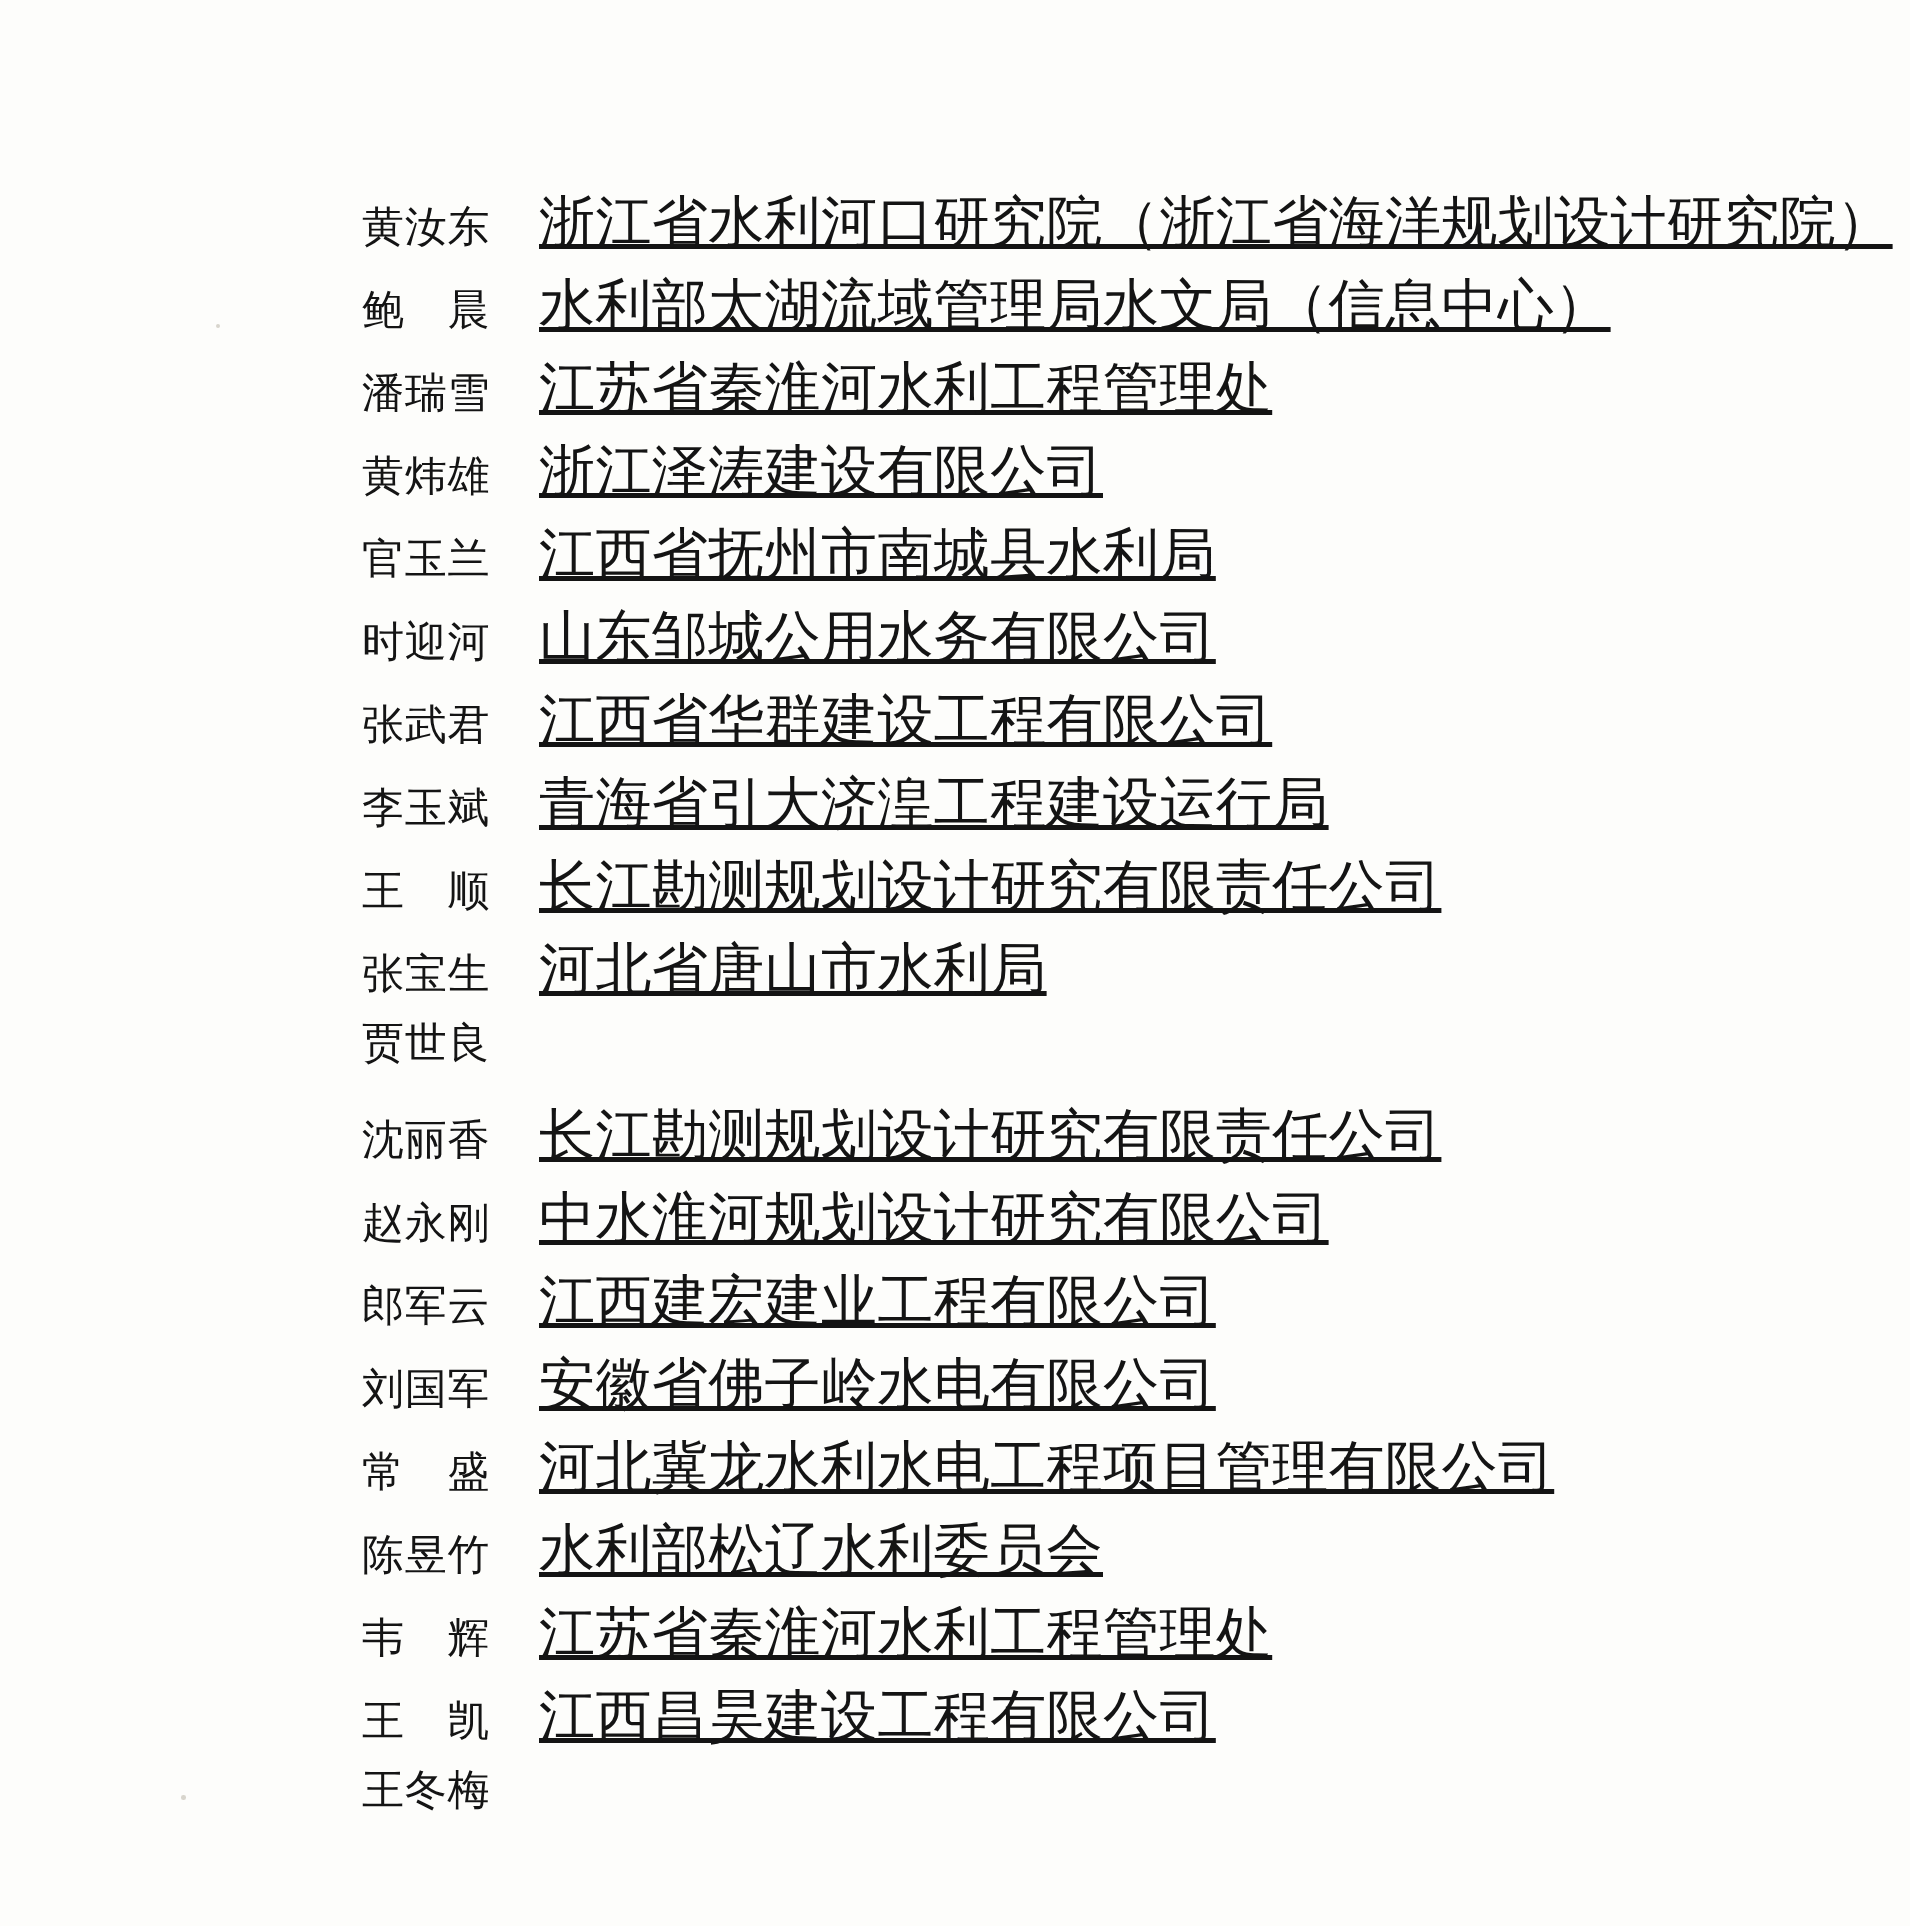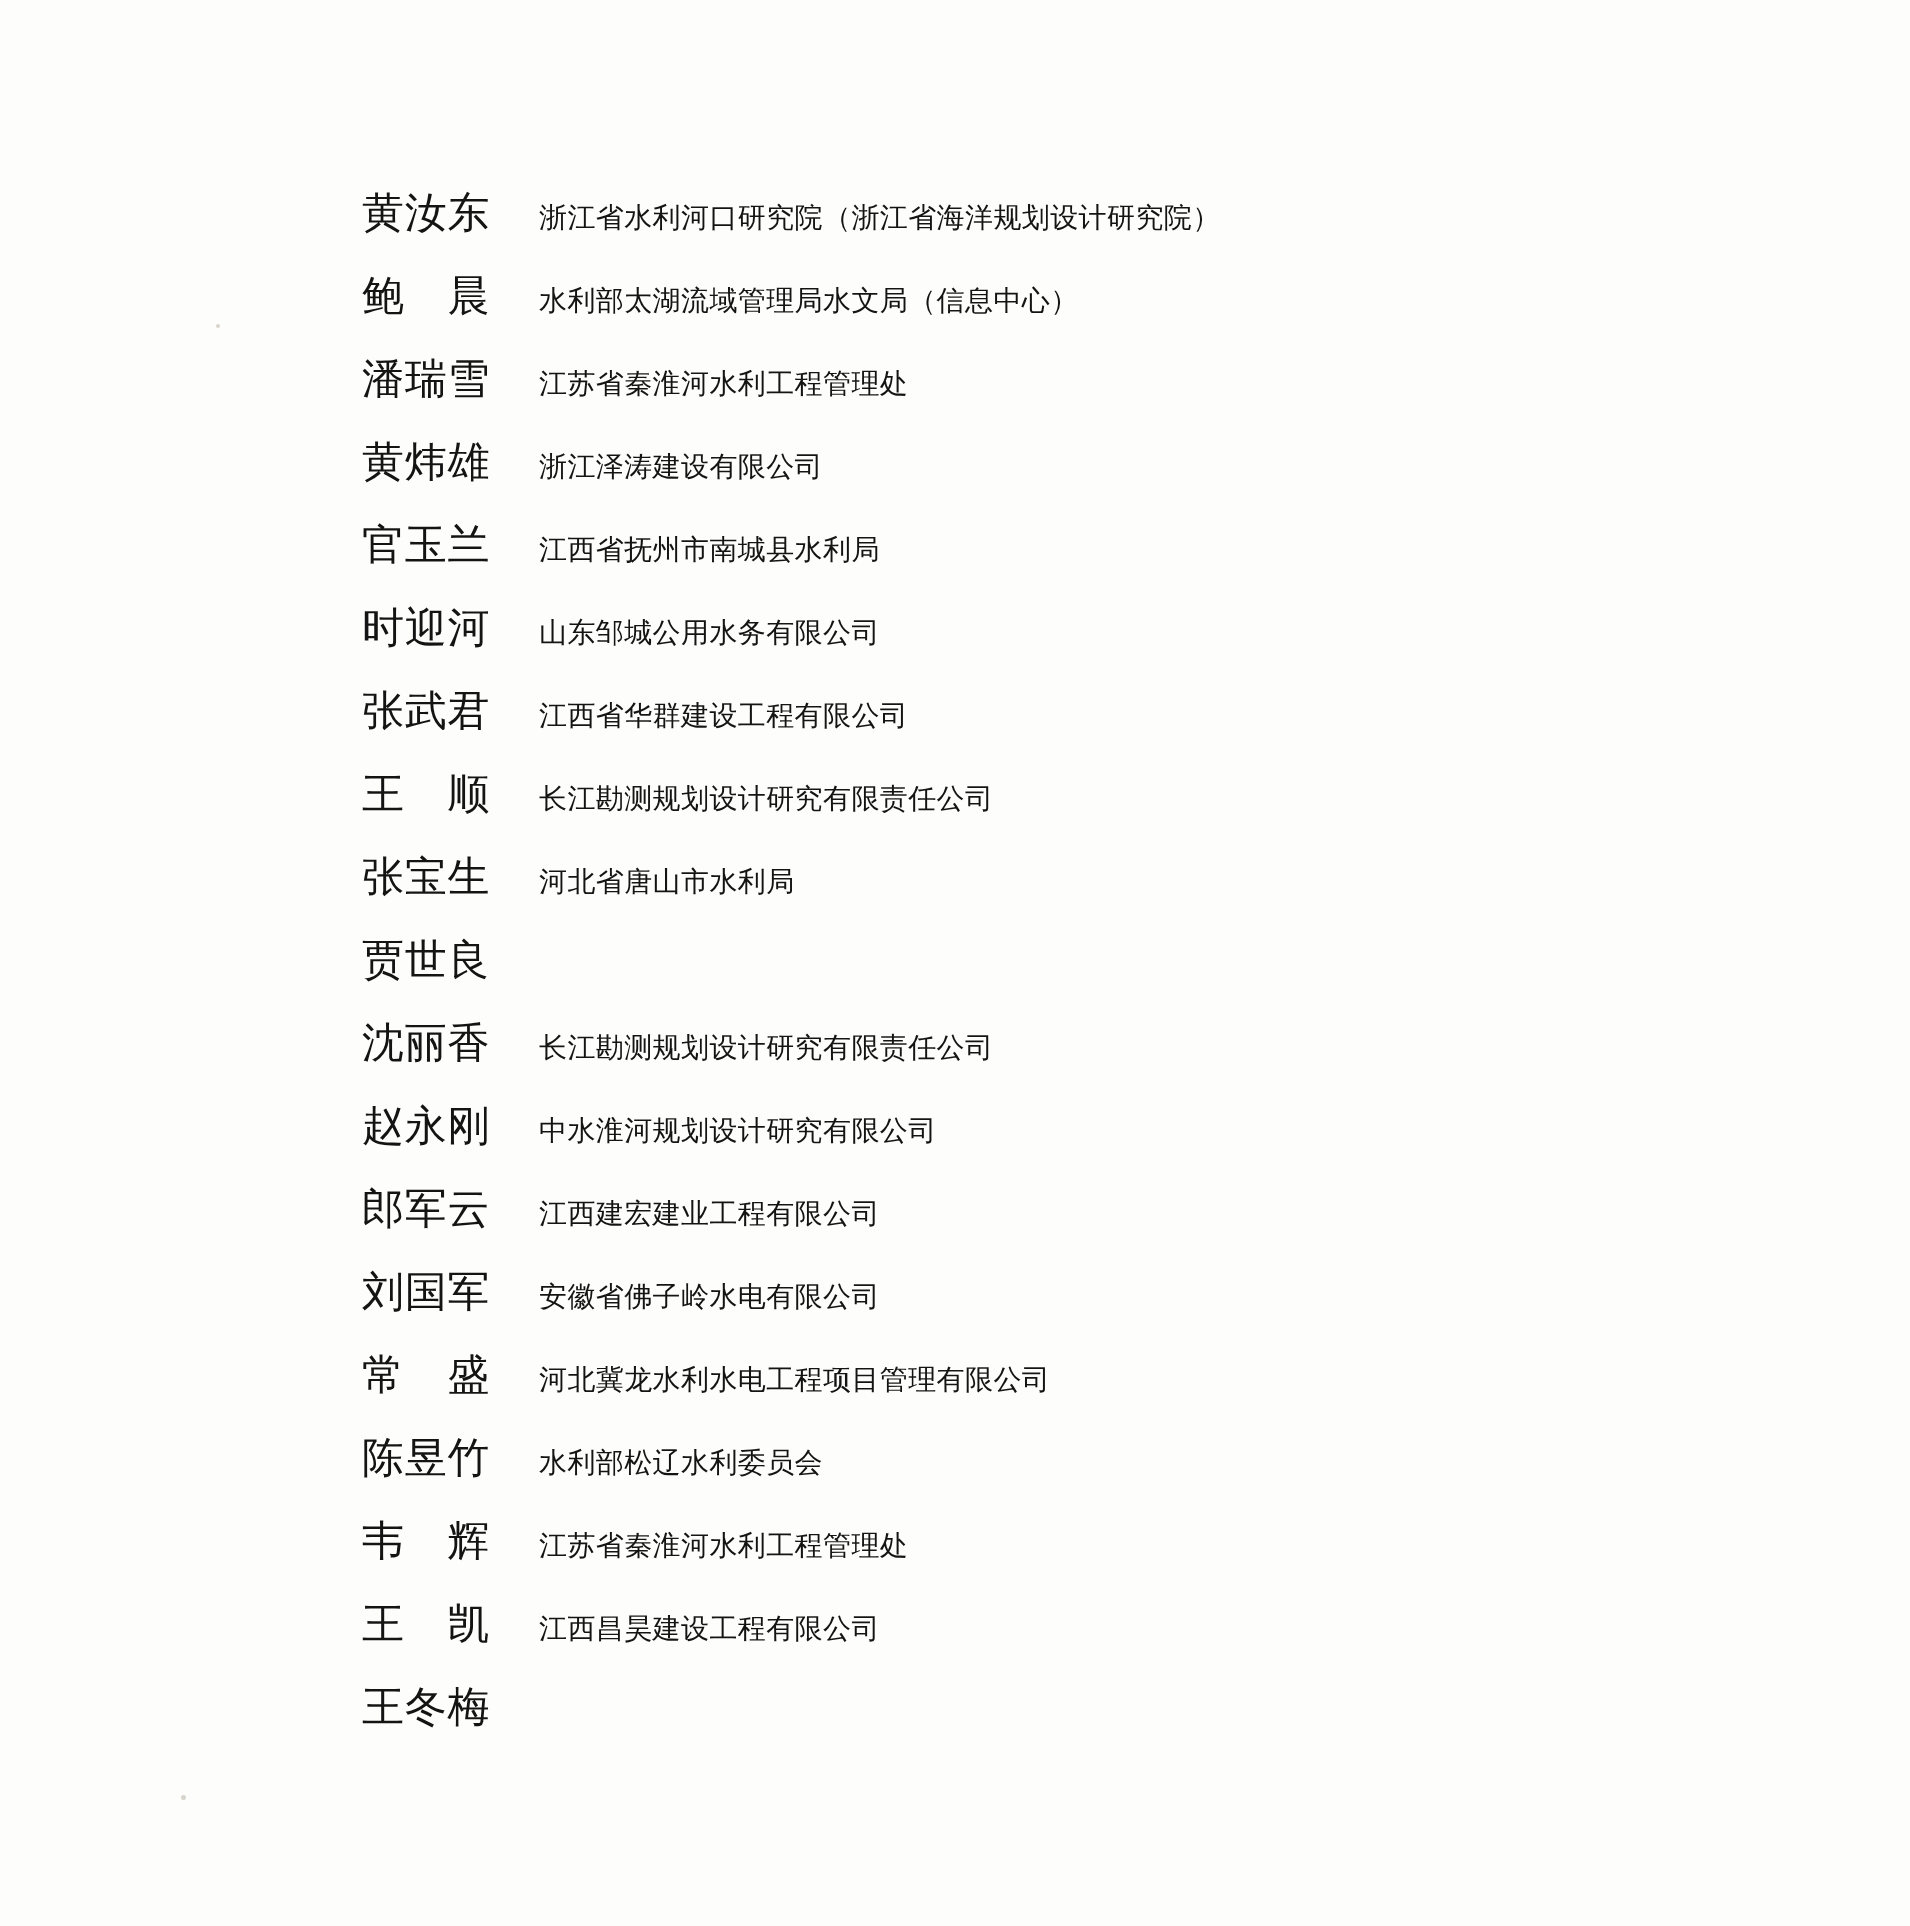--- a/index.html
+++ b/index.html
@@ -34,23 +34,24 @@
   .entry .name {
     width: 177px;
     flex: 0 0 177px;
     font-size: 42px;
     letter-spacing: 0.8px;
     color: #141414;
     display: flex;
     justify-content: space-between;
   }
   .entry .org {
-    font-size: 28px;
+    font-size: 56px;
     letter-spacing: 0.4px;
     color: #141414;
+    text-decoration: underline;
   }
   .speck {
     position: absolute;
     background: #d8d5cd;
     border-radius: 50%;
   }
 </style>
 </head>
 <body>
 
@@ -80,20 +81,24 @@
         <div class="name">官玉兰</div>
         <div class="org">江西省抚州市南城县水利局</div>
       </div>
       <div class="entry">
         <div class="name">时迎河</div>
         <div class="org">山东邹城公用水务有限公司</div>
       </div>
       <div class="entry">
         <div class="name">张武君</div>
         <div class="org">江西省华群建设工程有限公司</div>
+      </div>
+      <div class="entry">
+        <div class="name">李玉斌</div>
+        <div class="org">青海省引大济湟工程建设运行局</div>
       </div>
       <div class="entry">
         <div class="name">王　顺</div>
         <div class="org">长江勘测规划设计研究有限责任公司</div>
       </div>
       <div class="entry">
         <div class="name">张宝生</div>
         <div class="org">河北省唐山市水利局</div>
       </div>
       <div class="entry">

